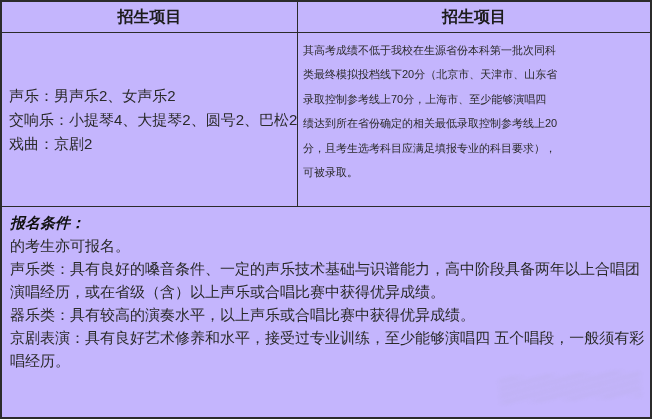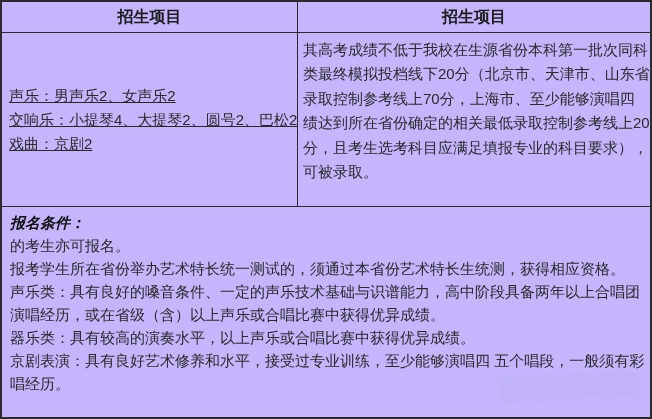--- a/index.html
+++ b/index.html
@@ -19,25 +19,25 @@
   .row-foot{flex:1;}
   .cell{box-sizing:border-box;overflow:hidden;}
   .col1{width:296px;border-right:1.5px solid #2b2b2b;}
   .col2{flex:1;}
   .head-cell{
     display:flex;align-items:center;justify-content:center;
     font-weight:bold;font-size:16px;color:#1c1c1c;
   }
   .programs-cell{
     display:flex;flex-direction:column;justify-content:center;
-    padding-left:7px;font-size:15px;line-height:24px;color:#2a2a2a;text-decoration:underline;
+    padding-left:7px;font-size:15px;line-height:24px;color:#2a2a2a;
   }
   .programs-cell .line{white-space:nowrap;}
   .policy-cell{
-    padding:5px 2px 0 5px;font-size:15px;line-height:24.4px;color:#2a2a2a;
+    padding:5px 2px 0 5px;font-size:11px;line-height:24.4px;color:#2a2a2a;
   }
   .policy-cell .line{white-space:nowrap;}
   .requirements-cell{
     padding:4px 8px 0 8px;font-size:15px;line-height:23px;color:#2a2a2a;
   }
   .requirements-cell .req-title{font-weight:bold;color:#111;font-style:italic;}
   .requirements-cell .line{white-space:nowrap;}
   .smudge{
     position:absolute;
     left:497px;top:372px;width:142px;height:26px;
@@ -72,21 +72,20 @@
         <div class="line">分，且考生选考科目应满足填报专业的科目要求），</div>
         <div class="line">可被录取。</div>
       </div>
   </div>
 
   <div class="row row-foot">
     <div class="cell requirements-cell" style="width:100%">
       <div class="req-title">报名条件：</div>
       <div>
           <div class="line">的考生亦可报名。</div>
-          <div class="line">报考学生所在省份举办艺术特长统一测试的，须通过本省份艺术特长生统测，获得相应资格。</div>
           <div class="line">声乐类：具有良好的嗓音条件、一定的声乐技术基础与识谱能力，高中阶段具备两年以上合唱团</div>
           <div class="line">演唱经历，或在省级（含）以上声乐或合唱比赛中获得优异成绩。</div>
           <div class="line">器乐类：具有较高的演奏水平，以上声乐或合唱比赛中获得优异成绩。</div>
           <div class="line">京剧表演：具有良好艺术修养和水平，接受过专业训练，至少能够演唱四 五个唱段，一般须有彩</div>
           <div class="line">唱经历。</div>
         </div>
     </div>
   </div>
 
   <div class="smudge"></div>

